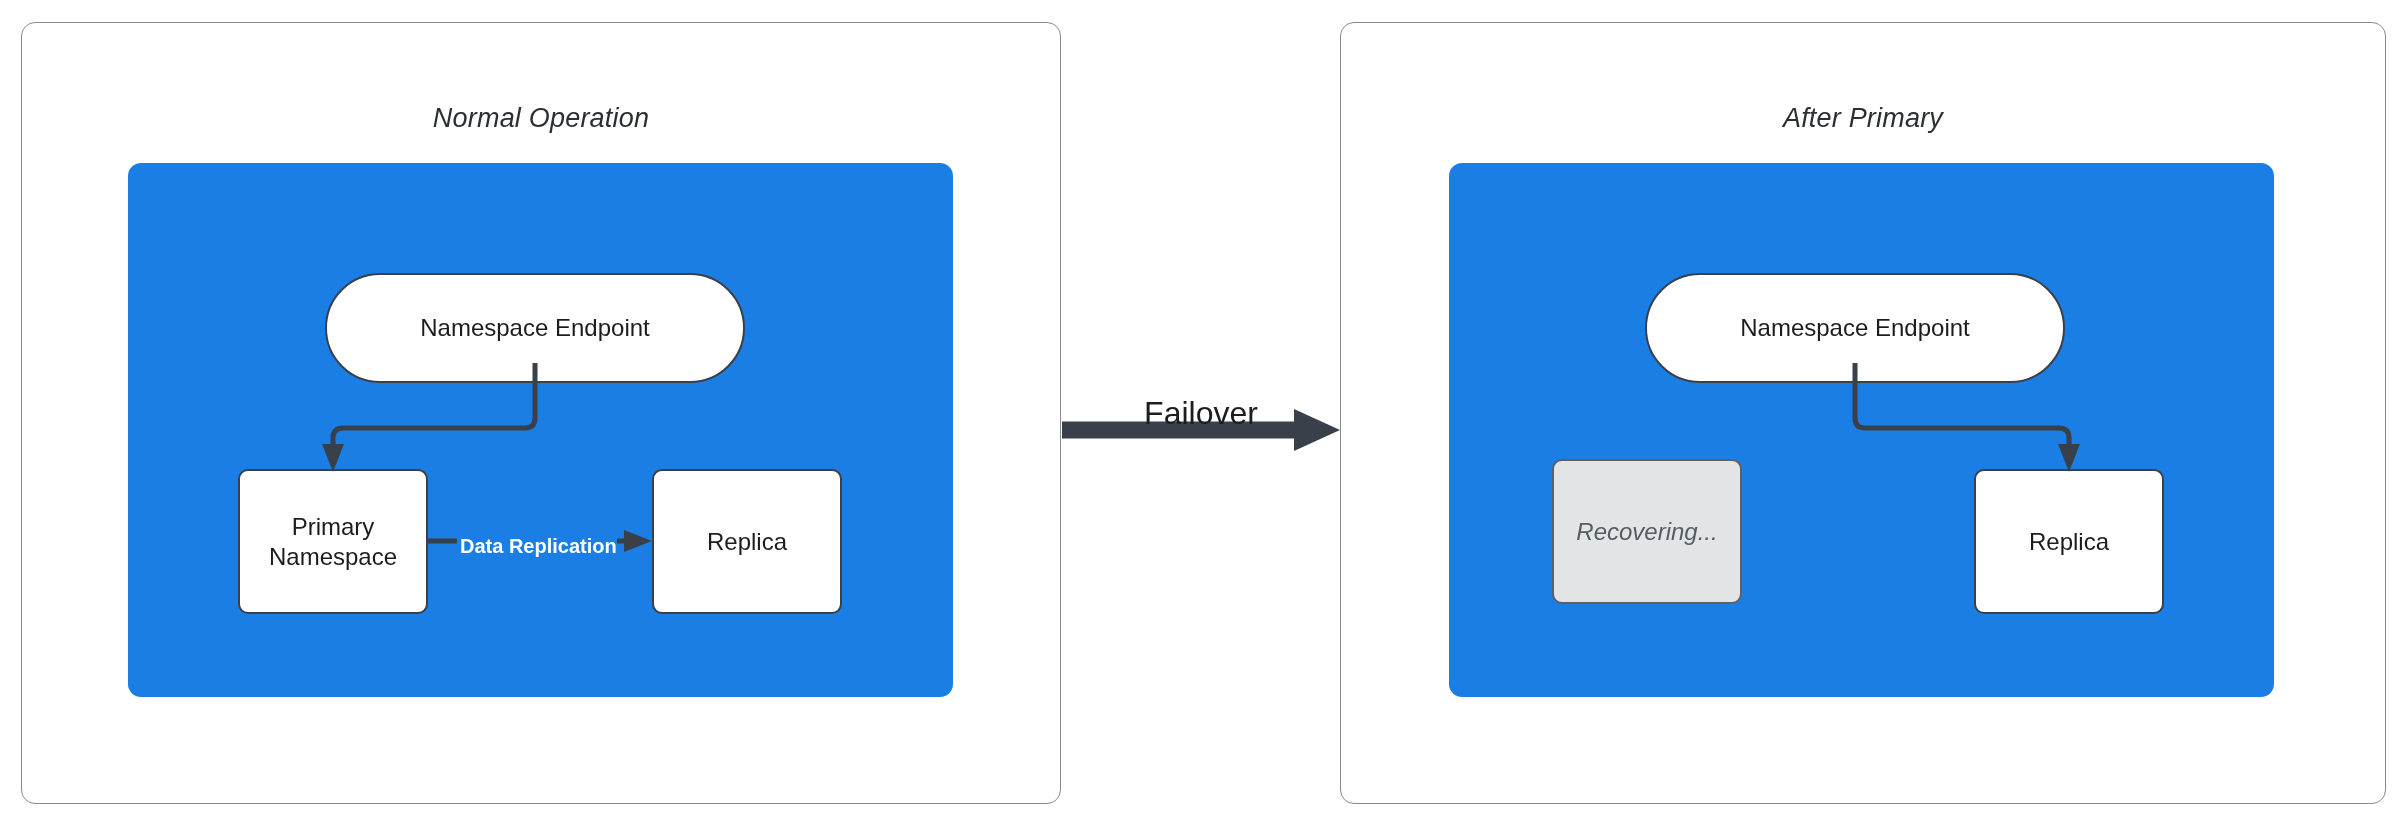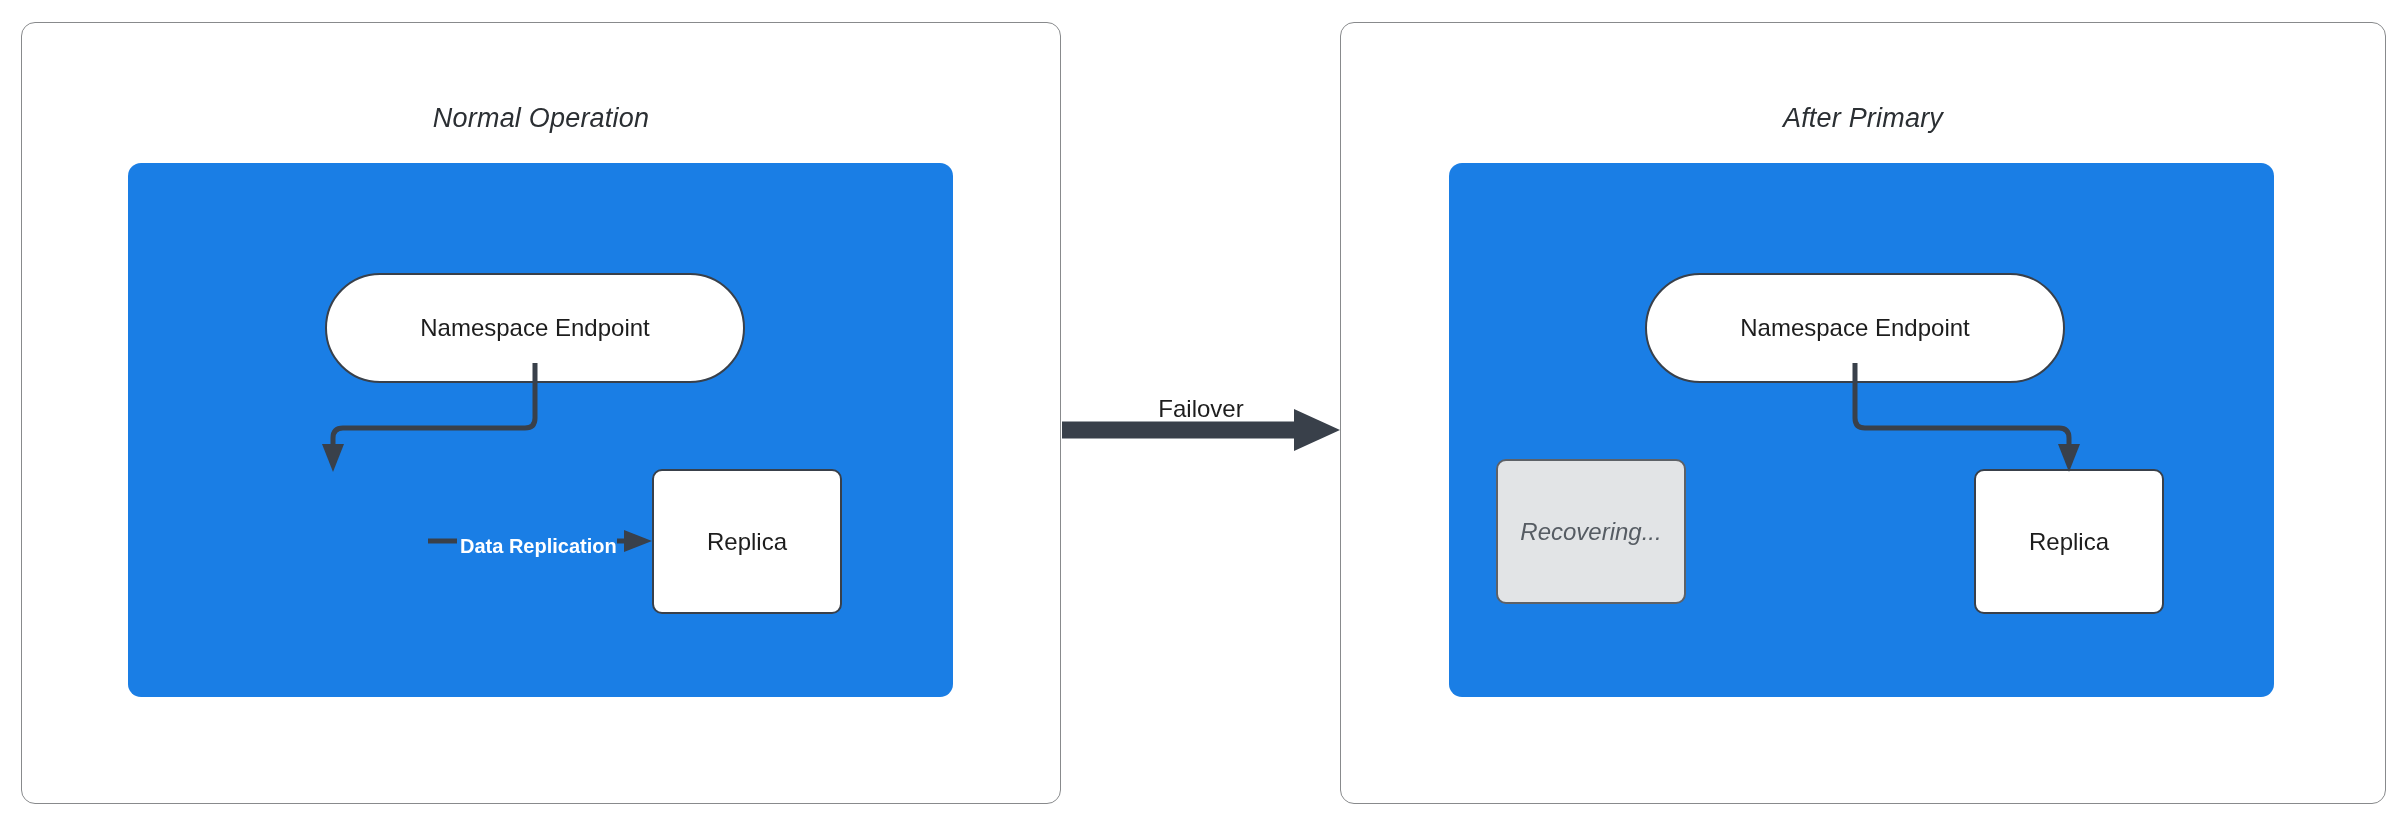--- a/index.html
+++ b/index.html
@@ -82,21 +82,21 @@
     font-style: italic;
   }
 
   
   #node-endpoint-left  { left: 325px; top: 253px; width: 420px; height: 110px; }
   #node-primary-left   { left: 238px; top: 469px; width: 190px; height: 145px; }
   #node-replica-left   { left: 652px; top: 469px; width: 190px; height: 145px; }
 
   
   #node-endpoint-right { left: 1645px; top: 253px; width: 420px; height: 110px; }
-  #node-recovering     { left: 1496px; top: 459px; width: 190px; height: 145px; }
+  #node-recovering     { left: 1552px; top: 459px; width: 190px; height: 145px; }
   #node-replica-right  { left: 1974px; top: 469px; width: 190px; height: 145px; }
 
   
   .edges {
     position: absolute;
     left: 0; top: 0;
     width: 2407px;
     height: 828px;
     pointer-events: none;
   }
@@ -121,40 +121,46 @@
   }
   #label-data-replication { left: 460px; top: 527px; }
 
   
   .failover-label {
     position: absolute;
     left: 1062px;
     top: 395px;
     width: 278px;
     text-align: center;
-    font-size: 24px;
+    font-size: 32px;
     color: #1d1d1d;
     white-space: nowrap;
   }
 </style>
 </head>
 <body>
 
 <div class="canvas">
 
   <div class="panel" id="panel-normal">
     <div class="panel-title">Normal Operation</div>
   </div>
 
   <div class="blue-box" id="blue-normal"></div>
 
   <div class="node stadium" id="node-endpoint-left">
     <span>Namespace Endpoint</span>
   </div>
 
+  <div class="node rect" id="node-primary-left">
+    <span>
+      <span>Primary</span><br>
+      <span>Namespace</span>
+    </span>
+  </div>
 
   <div class="node rect" id="node-replica-left">
     <span>Replica</span>
   </div>
 
   <div class="panel" id="panel-after">
     <div class="panel-title">After Primary</div>
   </div>
 
   <div class="blue-box" id="blue-after"></div>

